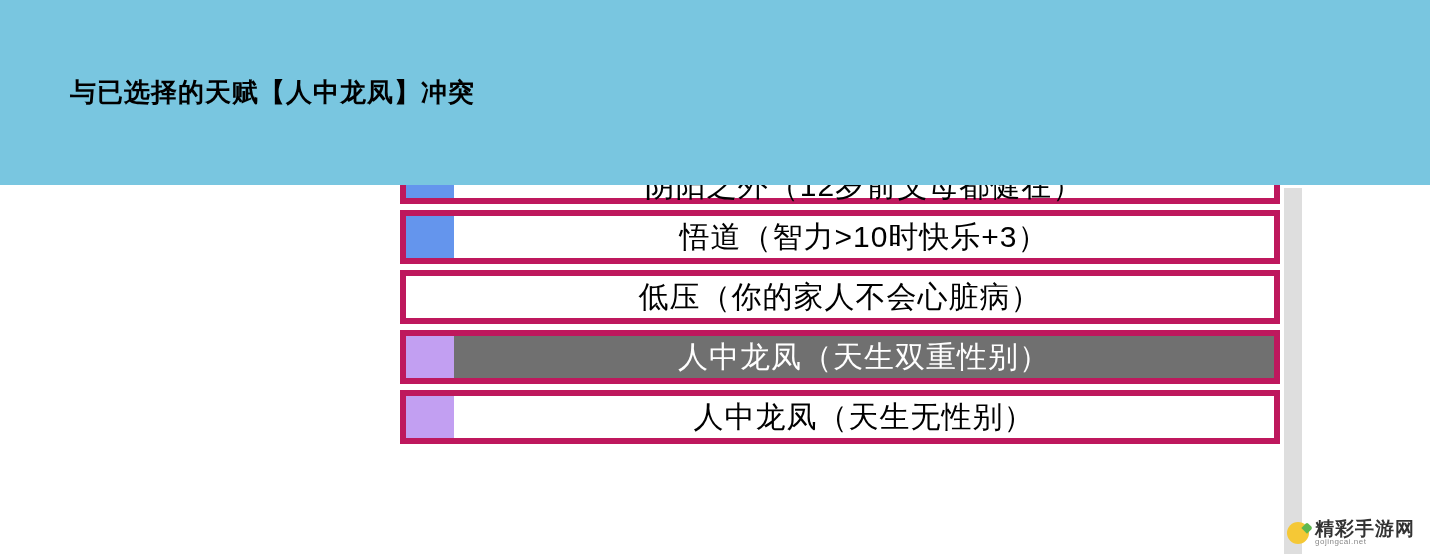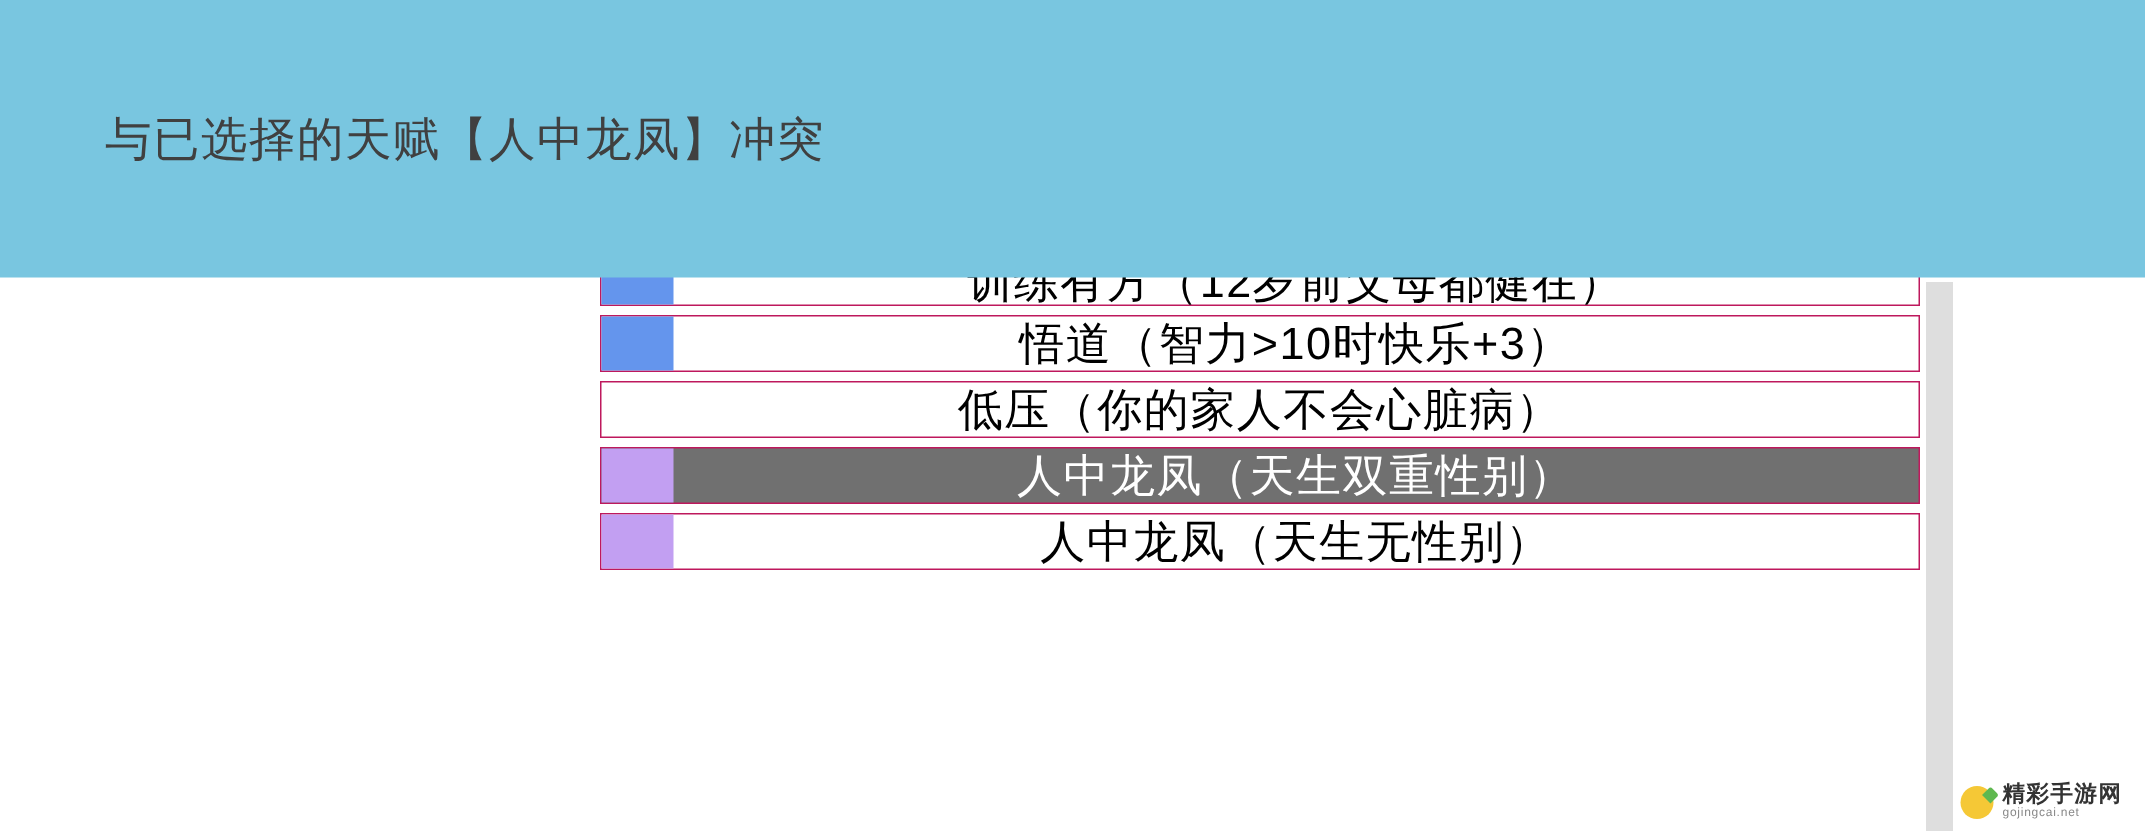--- a/index.html
+++ b/index.html
@@ -17,37 +17,37 @@
       left: 0;
       width: 100%;
       height: 185px;
       background: #79c6e0;
       display: flex;
       align-items: center;
       padding-left: 70px;
       z-index: 10;
     }
     .banner-text {
-      color: #404040;
-      font-size: 31px;
-      font-weight: 400;
+      color: #000000;
+      font-size: 26px;
+      font-weight: 700;
       letter-spacing: 1px;
     }
     .talent-list {
       position: absolute;
       top: 180px;
       left: 400px;
       width: 880px;
     }
     .talent-row {
       position: relative;
       width: 100%;
-      height: 38px;
+      height: 54px;
       margin-bottom: 6px;
-      border: 1px solid #be185d;
+      border: 6px solid #be185d;
       background: #ffffff;
       display: flex;
       align-items: center;
     }
     .talent-row.partial {
       height: 30px;
       border-top: none;
       margin-top: -6px;
     }
     .color-tag {
@@ -103,34 +103,34 @@
       position: absolute;
       top: 2px;
       right: -2px;
       width: 8px;
       height: 8px;
       background: #5fb850;
       border-radius: 2px 2px 0 0;
       transform: rotate(45deg);
     }
     .wm-text-wrap { display: flex; flex-direction: column; line-height: 1; }
-    .wm-main { font-size: 15px; color: #333; font-weight: bold; letter-spacing: 1px; font-family: Liberation Serif, serif; }
+    .wm-main { font-size: 19px; color: #333; font-weight: bold; letter-spacing: 1px; font-family: Liberation Serif, serif; }
     .wm-sub { font-size: 8px; color: #888; letter-spacing: 0.5px; }
   </style>
 </head>
 <body>
 
 <div class="top-banner">
   <span class="banner-text">与已选择的天赋【人中龙凤】冲突</span>
 </div>
 
 <div class="talent-list">
   <div class="talent-row partial">
     <div class="color-tag tag-blue"></div>
-    <div class="talent-text">训练有方（12岁前父母都健在）</div>
+    <div class="talent-text">阴阳之外（12岁前父母都健在）</div>
   </div>
   <div class="talent-row">
     <div class="color-tag tag-blue"></div>
     <div class="talent-text">悟道（智力&gt;10时快乐+3）</div>
   </div>
   <div class="talent-row">
     <div class="color-tag tag-none"></div>
     <div class="talent-text">低压（你的家人不会心脏病）</div>
   </div>
   <div class="talent-row selected">

